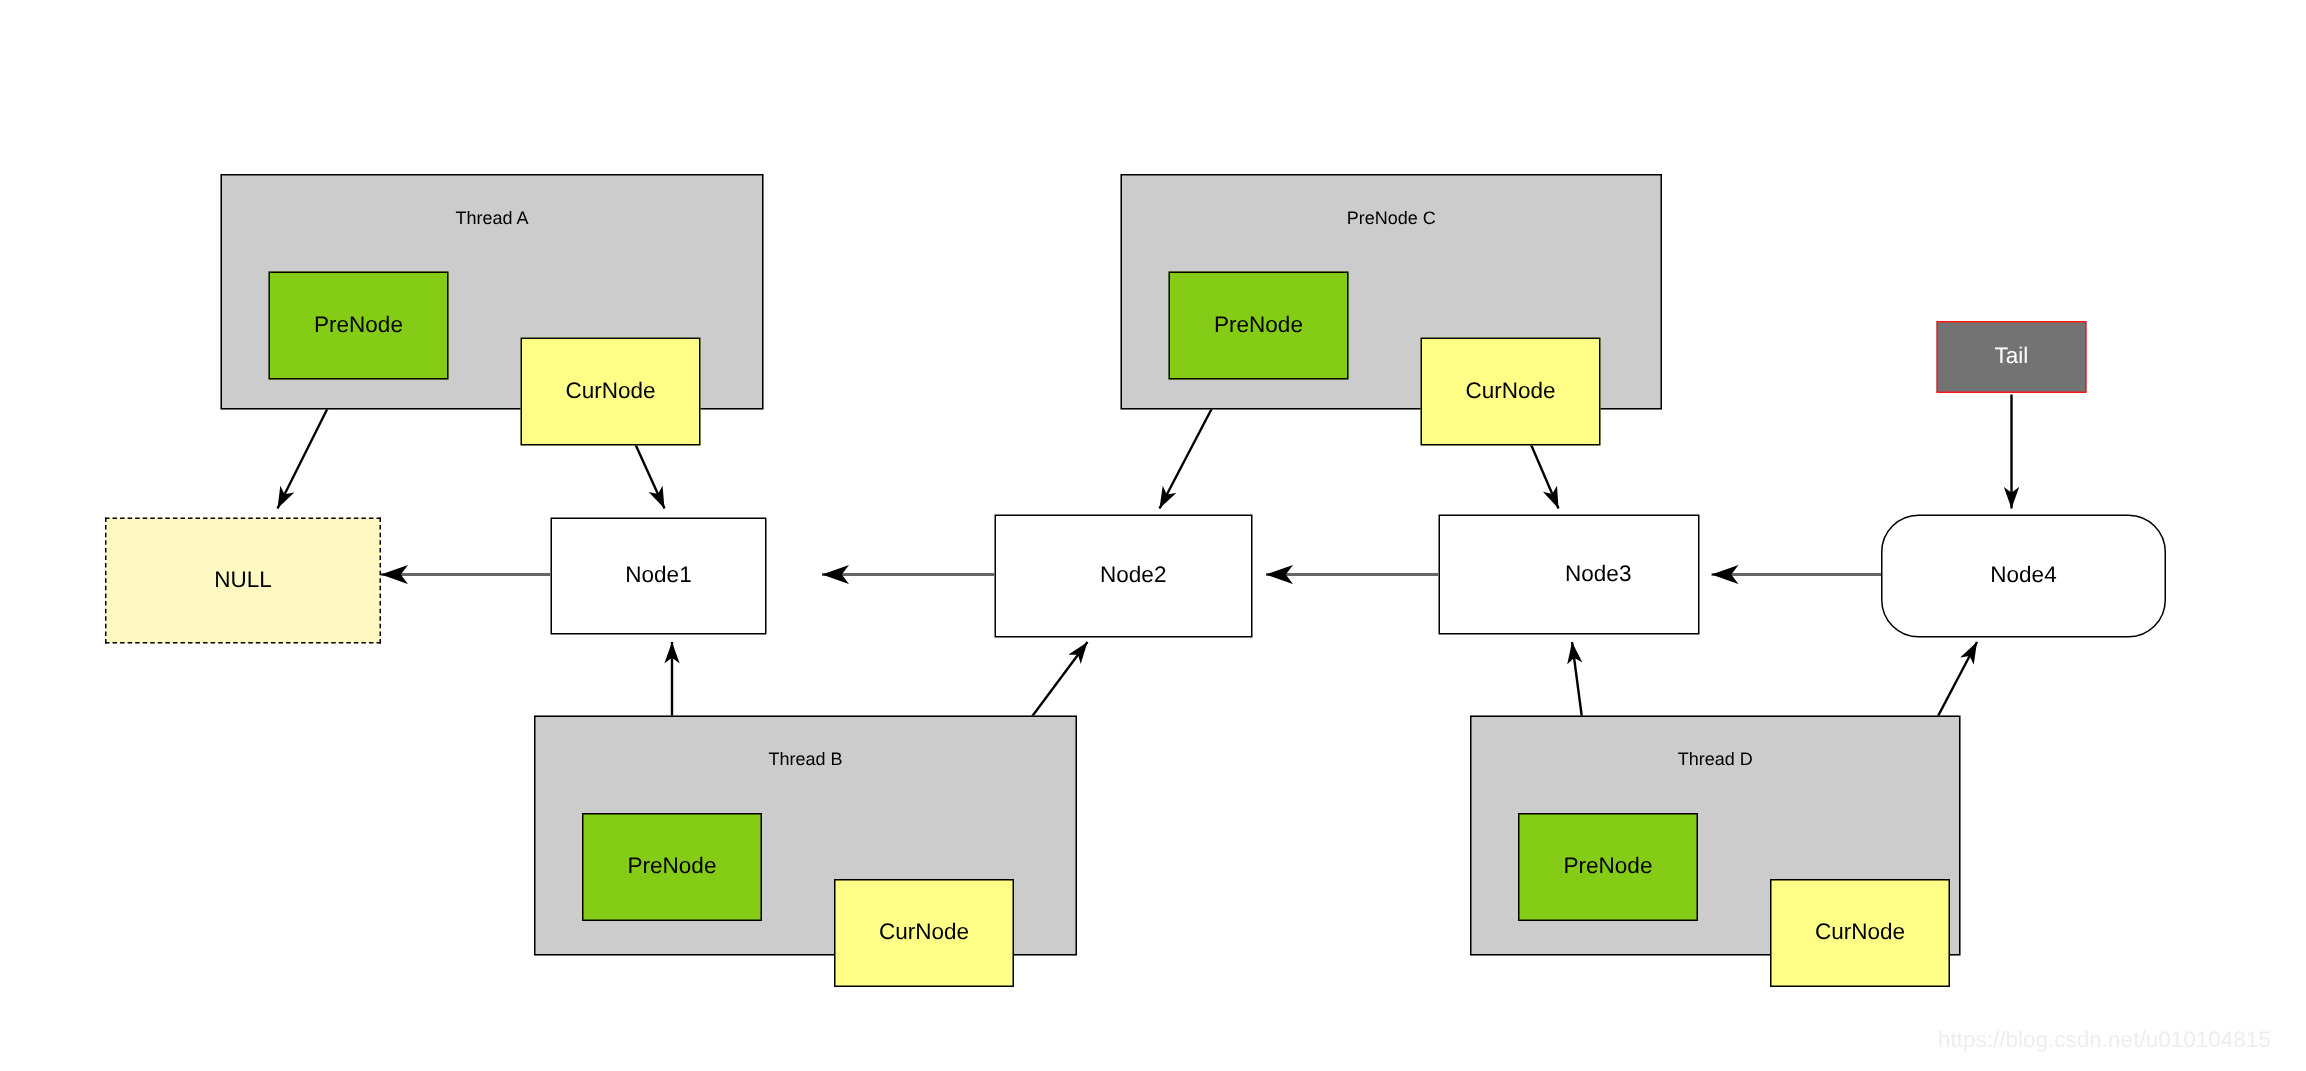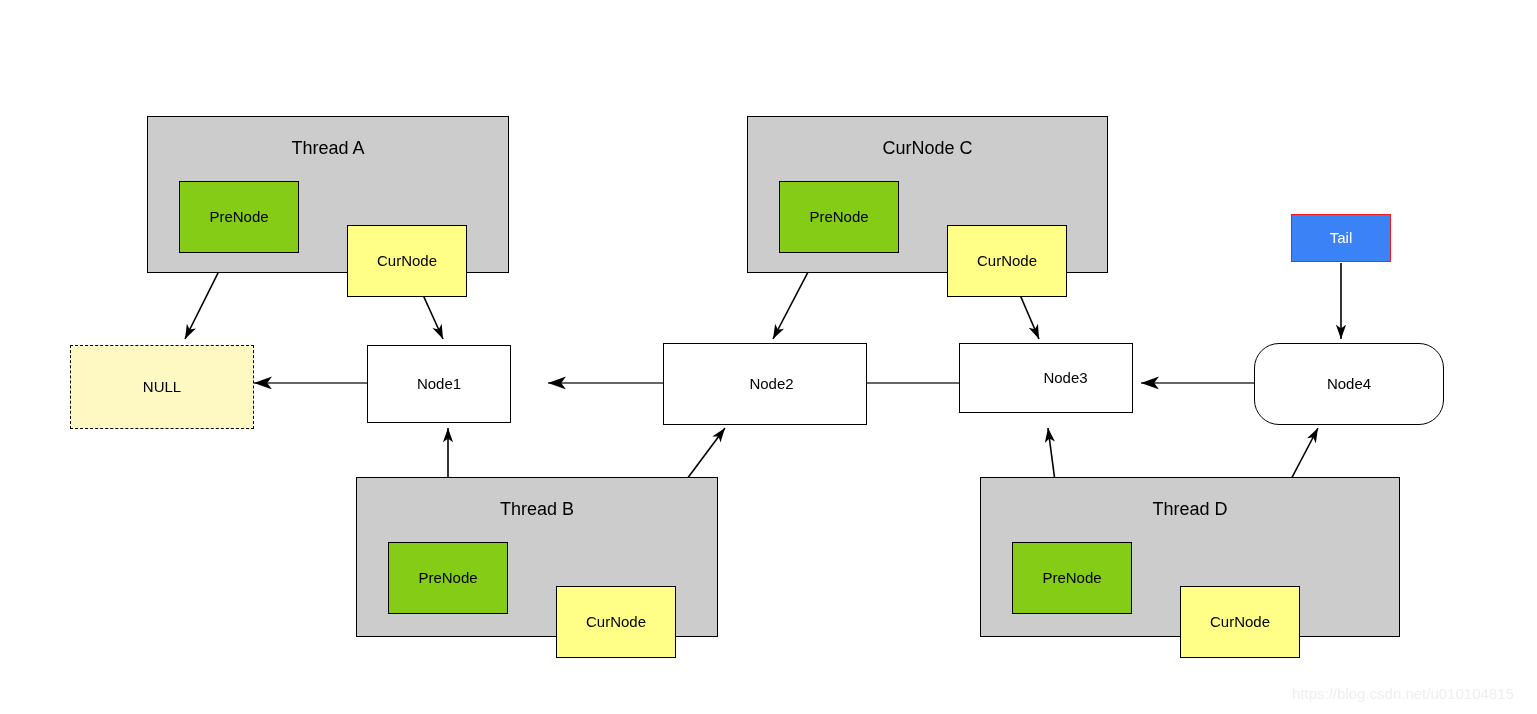--- a/index.html
+++ b/index.html
@@ -40,42 +40,42 @@
     background: #cccccc;
     border: 1px solid #000000;
     display: block;
   }
   .thread-label {
     position: absolute;
     left: 0;
     right: 0;
     top: 22px;
     text-align: center;
-    font-size: 18px;
+    font-size: 12px;
     color: #000000;
   }
   .prenode {
     background: #84cc16;
     border: 1px solid #000000;
   }
   .curnode {
     background: #ffff88;
     border: 1px solid #000000;
     margin-top: 44px;
   }
   .listnode {
     background: #ffffff;
     border: 1px solid #000000;
   }
   .nullnode {
     background: #fef9c3;
     border: 1px dashed #000000;
   }
   .tailnode {
-    background: #3b82f6;
+    background: #737373;
     border: 1px solid #fa1919;
     color: #ffffff;
   }
   .watermark {
     position: absolute;
     font-size: 15px;
     color: #eeeeee;
     white-space: nowrap;
   }
 </style>
@@ -144,64 +144,64 @@
     <div class="thread-label">Thread A</div>
     <div class="box prenode" style="left:31px; top:64px; width:120px; height:72px;">
       <span>PreNode</span>
     </div>
     <div class="box curnode" style="left:199px; top:64px; width:120px; height:72px;">
       <span>CurNode</span>
     </div>
   </div>
 
   <div class="box thread-group" style="left:747px; top:116px; width:361px; height:157px;">
-    <div class="thread-label">CurNode C</div>
+    <div class="thread-label">PreNode C</div>
     <div class="box prenode" style="left:31px; top:64px; width:120px; height:72px;">
       <span>PreNode</span>
     </div>
     <div class="box curnode" style="left:199px; top:64px; width:120px; height:72px;">
       <span>CurNode</span>
     </div>
   </div>
 
   <div class="box tailnode" style="left:1291px; top:214px; width:100px; height:48px;">
     <span>Tail</span>
   </div>
 
   <div class="box nullnode" style="left:70px; top:345px; width:184px; height:84px;">
     <span>NULL</span>
   </div>
 
   <div class="box listnode" style="left:367px; top:345px; width:144px; height:78px;">
     <span>Node1</span>
   </div>
 
-  <div class="box listnode" style="left:663px; top:343px; width:204px; height:82px;padding-left:13px;">
+  <div class="box listnode" style="left:663px; top:343px; width:172px; height:82px;padding-left:13px;">
     <span>Node2</span>
   </div>
 
-  <div class="box listnode" style="left:959px; top:343px; width:174px; height:70px;padding-left:39px;">
+  <div class="box listnode" style="left:959px; top:343px; width:174px; height:80px;padding-left:39px;">
     <span>Node3</span>
   </div>
 
   <div class="box listnode" style="left:1254px; top:343px; width:190px; height:82px;border-radius:25px;">
     <span>Node4</span>
   </div>
 
   <div class="box thread-group" style="left:356px; top:477px; width:362px; height:160px;">
     <div class="thread-label">Thread B</div>
     <div class="box prenode" style="left:31px; top:64px; width:120px; height:72px;">
       <span>PreNode</span>
     </div>
     <div class="box curnode" style="left:199px; top:64px; width:120px; height:72px;">
       <span>CurNode</span>
     </div>
   </div>
 
-  <div class="box thread-group" style="left:980px; top:477px; width:420px; height:160px;">
+  <div class="box thread-group" style="left:980px; top:477px; width:327px; height:160px;">
     <div class="thread-label">Thread D</div>
     <div class="box prenode" style="left:31px; top:64px; width:120px; height:72px;">
       <span>PreNode</span>
     </div>
     <div class="box curnode" style="left:199px; top:64px; width:120px; height:72px;">
       <span>CurNode</span>
     </div>
   </div>
 
   <div class="watermark" style="left:1292px; top:685px;">https://blog.csdn.net/u010104815</div>

